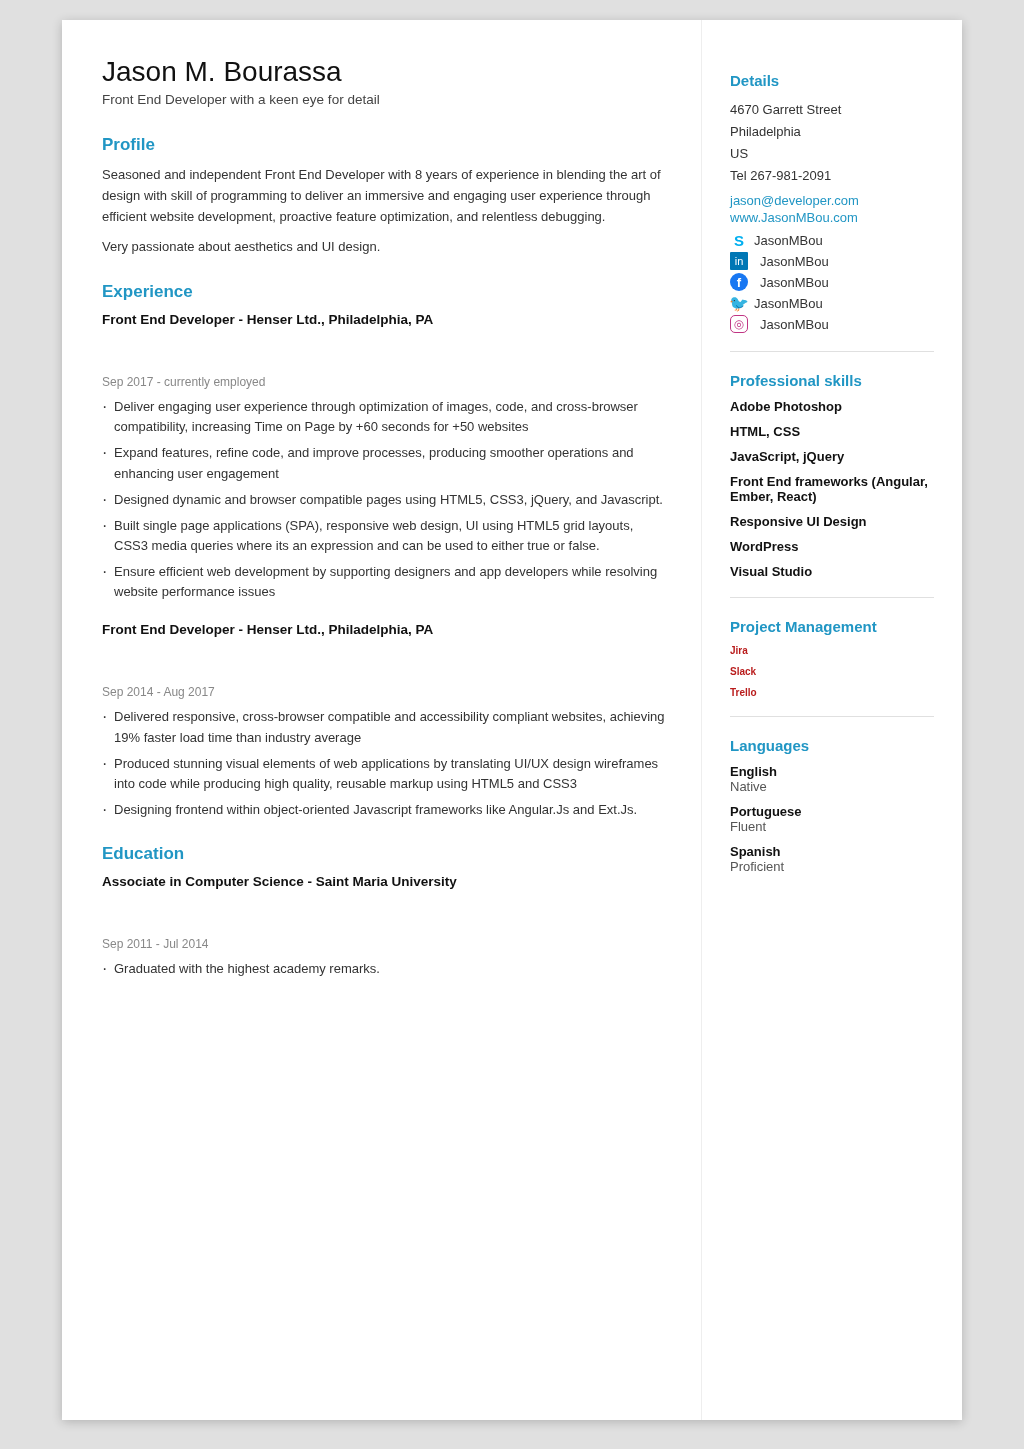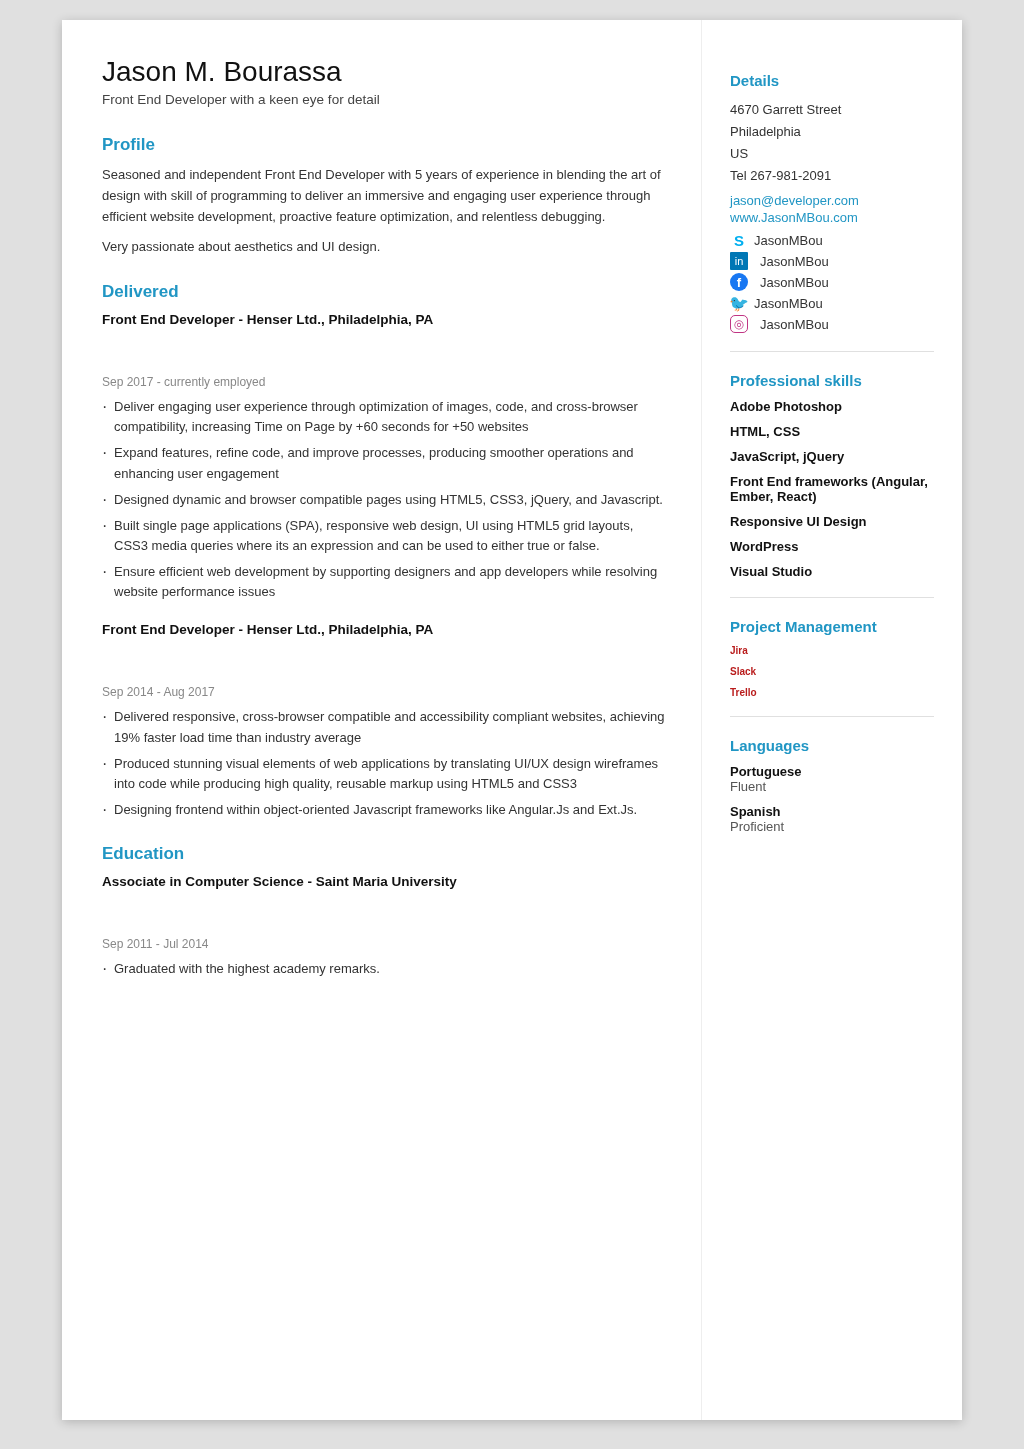--- a/index.html
+++ b/index.html
@@ -159,24 +159,24 @@
 </head>
 <body>
 
 <div class="resume-paper">
 
   <div class="left-col">
     <div class="name">Jason M. Bourassa</div>
     <div class="tagline">Front End Developer with a keen eye for detail</div>
 
     <div class="section-title">Profile</div>
-    <p class="profile-text">Seasoned and independent Front End Developer with 5 years of experience in blending the art of design with skill of programming to deliver an immersive and engaging user experience through efficient website development, proactive feature optimization, and relentless debugging.</p>
+    <p class="profile-text">Seasoned and independent Front End Developer with 8 years of experience in blending the art of design with skill of programming to deliver an immersive and engaging user experience through efficient website development, proactive feature optimization, and relentless debugging.</p>
     <p class="profile-text">Very passionate about aesthetics and UI design.</p>
 
-    <div class="section-title">Delivered</div>
+    <div class="section-title">Experience</div>
 
     <div class="job-block">
       <div class="job-title">Front End Developer - Henser Ltd., Philadelphia, PA</div>
       <div class="job-dates">Sep 2017 - currently employed</div>
       <ul class="bullet-list">
         <li>Deliver engaging user experience through optimization of images, code, and cross-browser compatibility, increasing Time on Page by +60 seconds for +50 websites</li>
         <li>Expand features, refine code, and improve processes, producing smoother operations and enhancing user engagement</li>
         <li>Designed dynamic and browser compatible pages using HTML5, CSS3, jQuery, and Javascript.</li>
         <li>Built single page applications (SPA), responsive web design, UI using HTML5 grid layouts, CSS3 media queries where its an expression and can be used to either true or false.</li>
         <li>Ensure efficient web development by supporting designers and app developers while resolving website performance issues</li>
@@ -258,20 +258,24 @@
       <div class="proj-item">Jira</div>
       <div class="proj-item">Slack</div>
       <div class="proj-item">Trello</div>
     </div>
 
     <hr class="divider">
 
     <div class="right-section-title">Languages</div>
     <div>
       <div>
+        <div class="lang-name">English</div>
+        <div class="lang-level">Native</div>
+      </div>
+      <div>
         <div class="lang-name">Portuguese</div>
         <div class="lang-level">Fluent</div>
       </div>
       <div>
         <div class="lang-name">Spanish</div>
         <div class="lang-level">Proficient</div>
       </div>
     </div>
   </div>
 </div>

